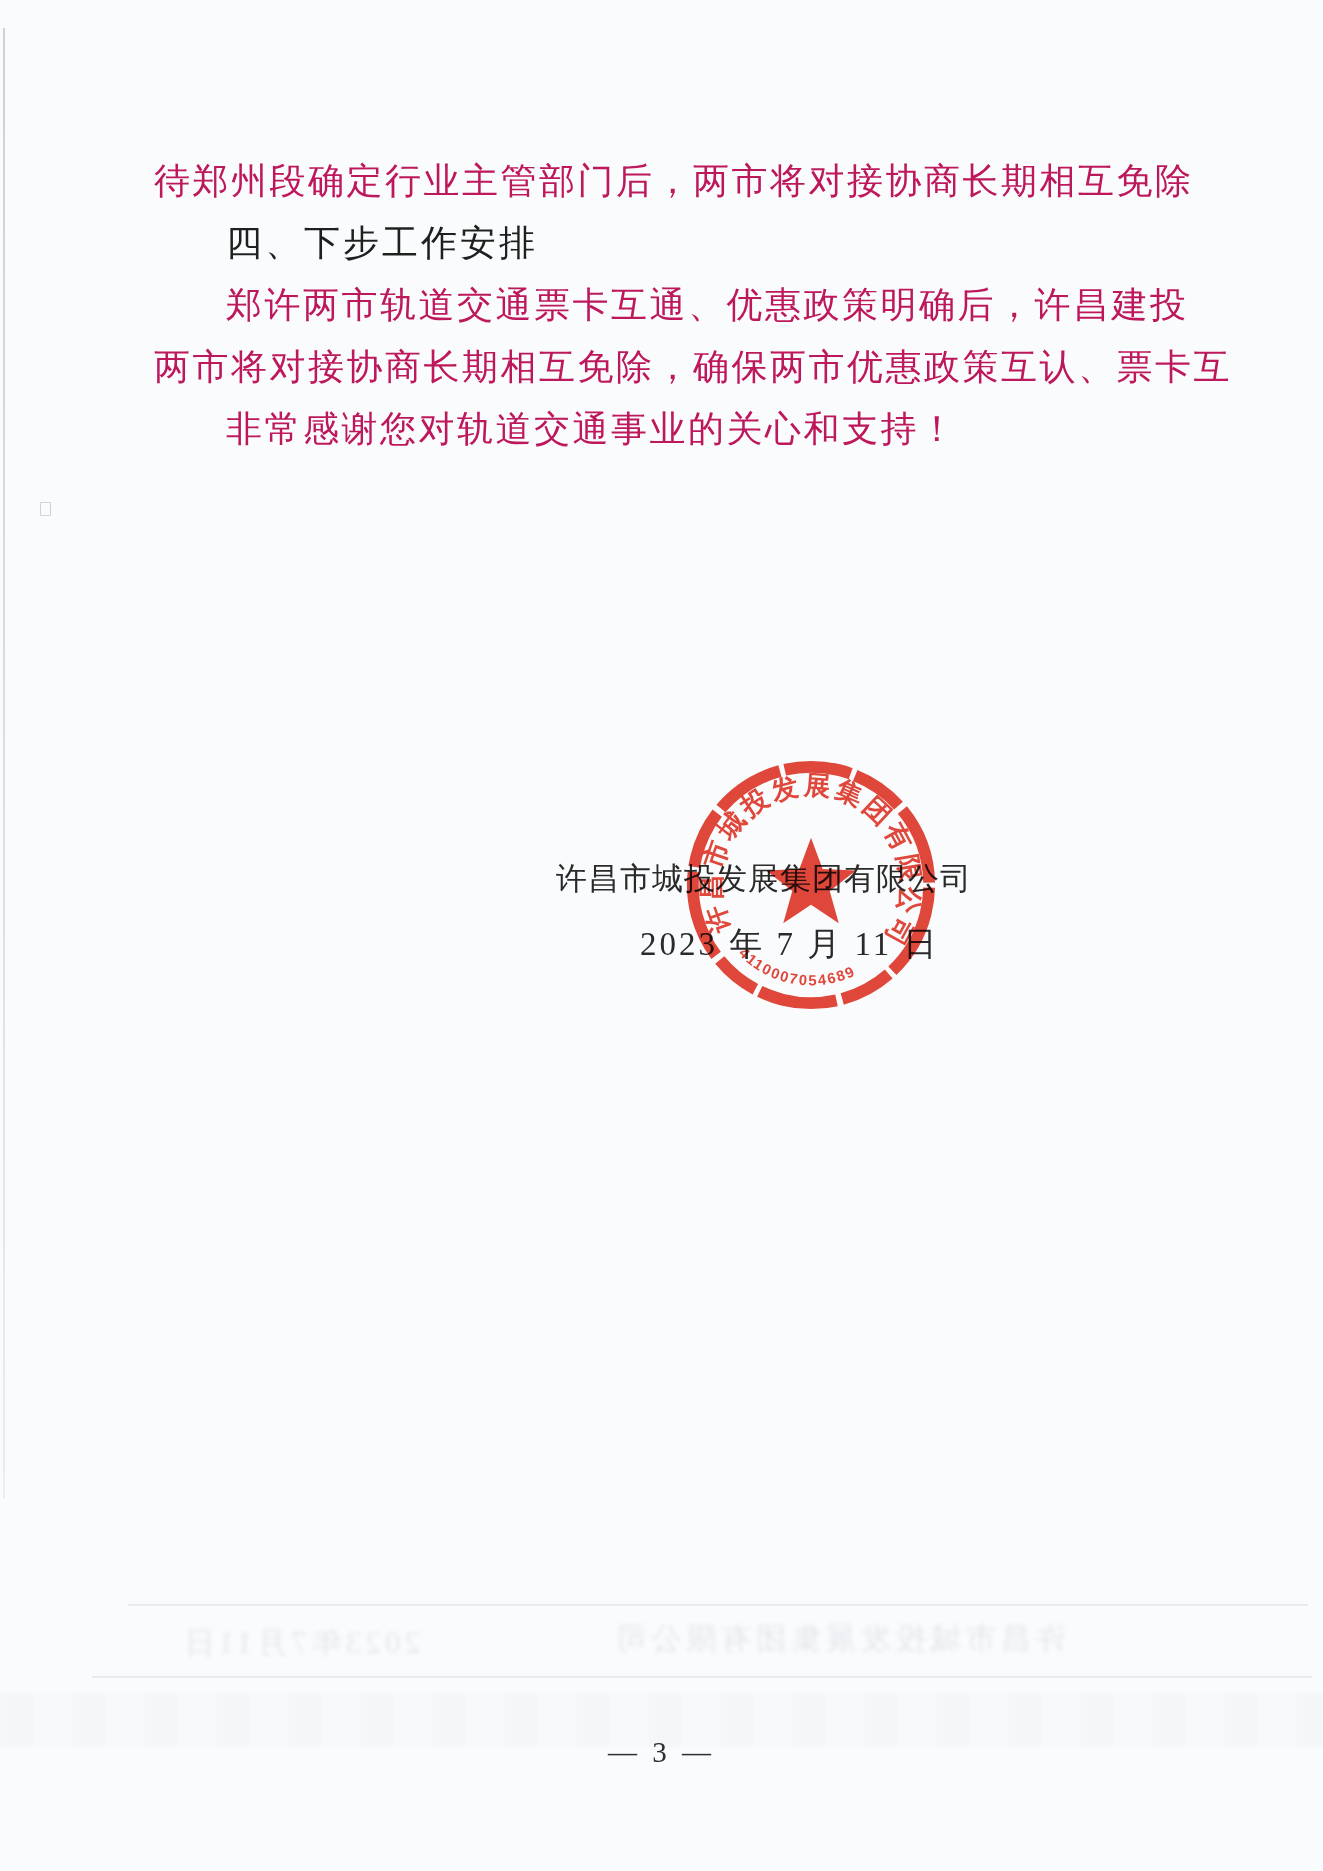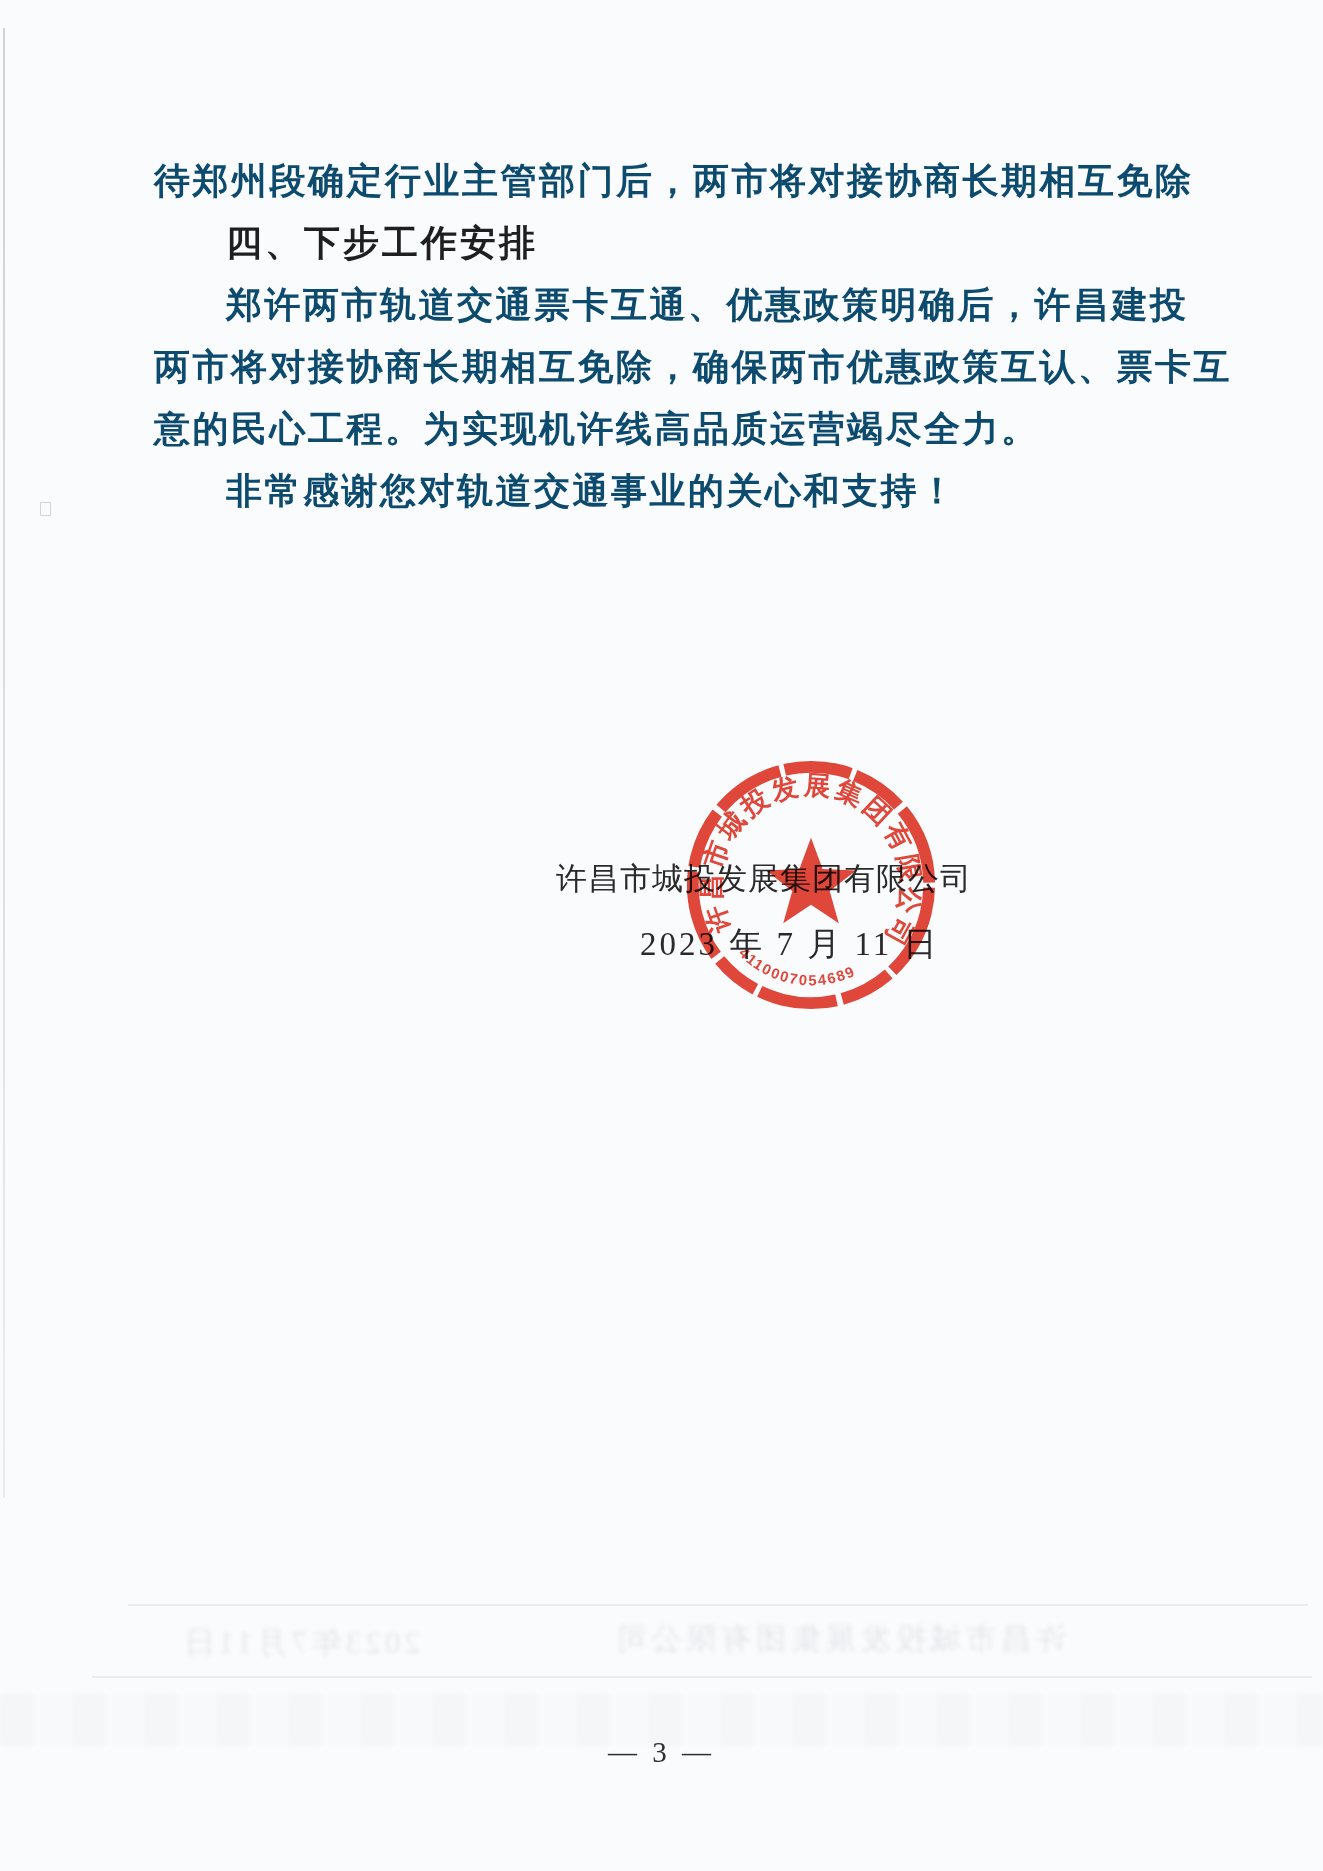--- a/index.html
+++ b/index.html
@@ -23,26 +23,26 @@
     position:absolute;left:40px;top:502px;width:9px;height:12px;
     border:1px solid #9aa3ab;border-radius:1px;opacity:.45;
   }
 
   
   .content{
     position:absolute;left:154px;top:150px;width:1014px;
   }
   .bline{
     font-size:36px;line-height:62px;letter-spacing:2.5px;
-    white-space:nowrap;color:#0c4a6e;font-weight:bold;
+    white-space:nowrap;color:#be185d;
   }
   .indent{text-indent:72px;}
   .heading{
     font-family:"Liberation Sans","DejaVu Sans",sans-serif;
-    font-weight:700;letter-spacing:3px;color:#1f1f1f;
+    font-weight:400;letter-spacing:3px;color:#1f1f1f;
   }
 
   
   .company-sig{
     position:absolute;left:556px;top:858px;
     font-size:31px;letter-spacing:1px;white-space:nowrap;color:#2a2a2a;
   }
   .sig-date{
     position:absolute;left:640px;top:922px;
     font-size:33px;letter-spacing:3px;white-space:nowrap;color:#2a2a2a;
@@ -94,21 +94,20 @@
 <div class="page">
 
   <div class="scan-edge"></div>
   <div class="scan-speck"></div>
 
   <div class="content">
     <div class="bline">待郑州段确定行业主管部门后，两市将对接协商长期相互免除</div>
     <div class="bline heading indent">四、下步工作安排</div>
     <div class="bline indent">郑许两市轨道交通票卡互通、优惠政策明确后，许昌建投</div>
     <div class="bline">两市将对接协商长期相互免除，确保两市优惠政策互认、票卡互</div>
-    <div class="bline">意的民心工程。为实现机许线高品质运营竭尽全力。</div>
     <div class="bline indent">非常感谢您对轨道交通事业的关心和支持！</div>
   </div>
 
   <div class="company-sig">许昌市城投发展集团有限公司</div>
   <div class="sig-date">2023 年 7 月 11 日</div>
 
   <svg class="seal" viewBox="0 0 260 260" xmlns="http://www.w3.org/2000/svg">
     <defs>
       <path id="sealTopArc" d="M 50.3 176 A 92 92 0 1 1 209.7 176" fill="none"></path>
       <path id="sealBottomArc" d="M 51.9 195.6 A 102 102 0 0 0 208.1 195.6" fill="none"></path>

